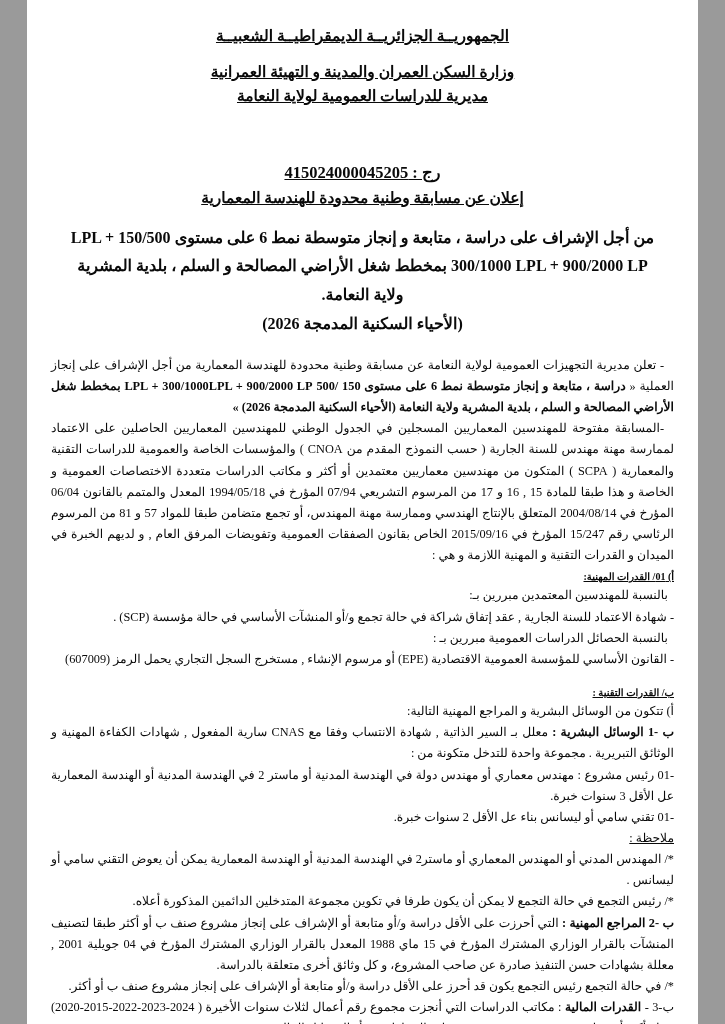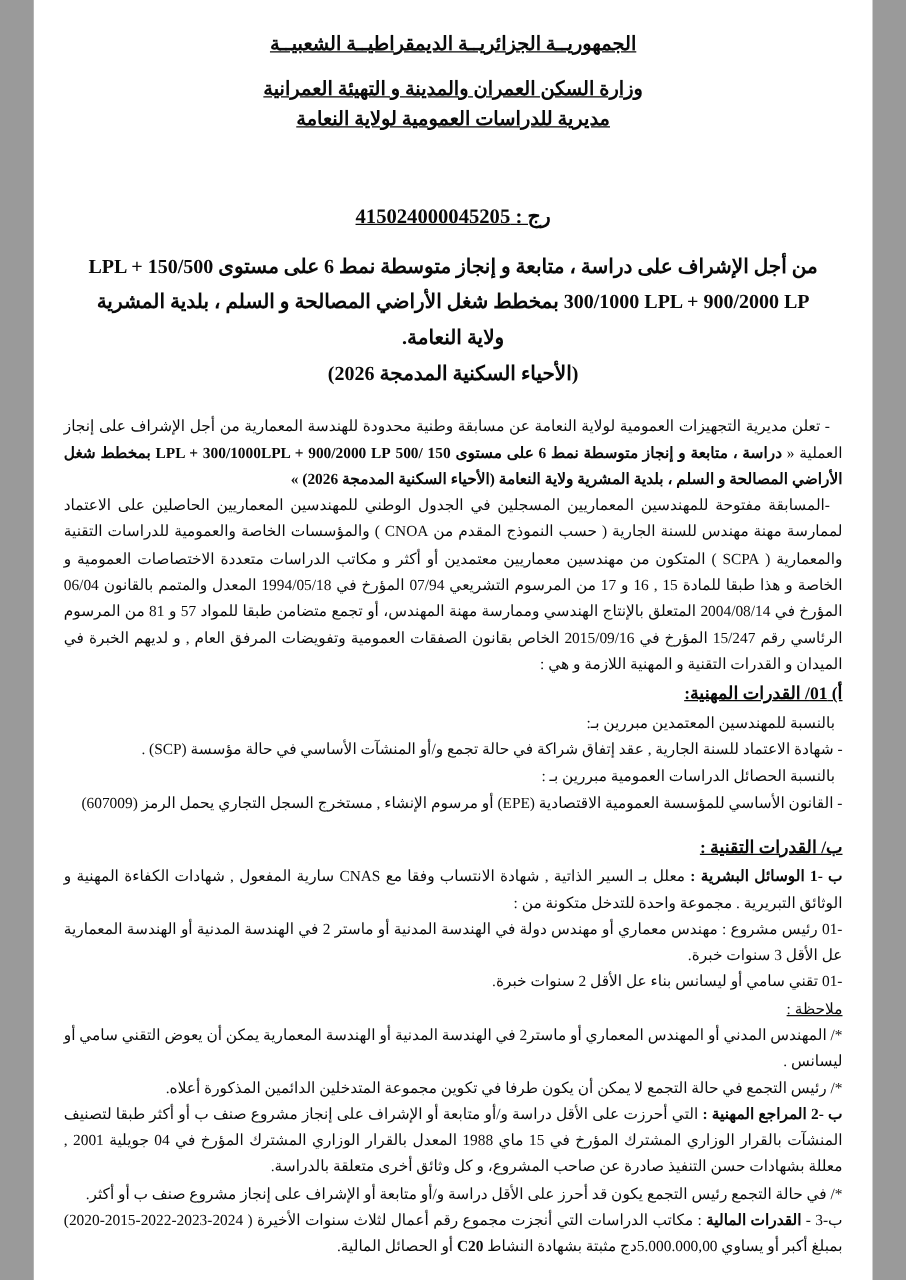--- a/index.html
+++ b/index.html
@@ -32,58 +32,60 @@
     font-size:14.5px;font-weight:bold;text-decoration:underline;
     margin-top:8px;
   }
   
   .body{ margin-top:16px; font-size:12.3px; line-height:1.72; }
   .body p{ margin:0; text-align:justify; }
   .ind{ text-indent:10px; }
   .b{ font-weight:bold; }
   .u{ text-decoration:underline; }
   .sec-h{
-    font-size:14px;font-weight:bold;text-decoration:underline;
+    font-size:10px;font-weight:bold;text-decoration:underline;
     margin:2px 0 0 0; text-align:right;
   }
   .sec-h.sp{ margin-top:14px; }
   .sub{ padding-right:6px; }
 </style>
 </head>
 <body>
 
 <div class="page" lang="ar">
 
   <div class="hdr">
     <p class="hline">الجمهوريــة الجزائريــة الديمقراطيــة الشعبيــة</p>
     <div class="gap-s"></div>
     <p class="hline">وزارة السكن العمران والمدينة و التهيئة العمرانية</p>
     <p class="hline">مديرية للدراسات العمومية لولاية النعامة</p>
     <div class="gap-s"></div>
     <p class="hline reg">رج : 415024000045205</p>
+    <p class="hline">إعلان عن مسابقة وطنية محدودة للهندسة المعمارية</p>
   </div>
 
   <div class="subject">
     <p class="subj-line">من أجل الإشراف على  دراسة ، متابعة و إنجاز متوسطة نمط 6 على مستوى  150/500  LPL + 300/1000 LPL +  900/2000 LP بمخطط شغل الأراضي المصالحة و السلم ، بلدية المشرية  ولاية النعامة.</p>
     <p class="subj-line">(الأحياء السكنية المدمجة 2026)</p>
   </div>
 
   <div class="body">
 
     <p class="ind"><span>- تعلن مديرية التجهيزات العمومية لولاية النعامة عن مسابقة وطنية محدودة للهندسة المعمارية من أجل الإشراف على إنجاز العملية « </span><span class="b">دراسة ، متابعة و إنجاز متوسطة نمط 6 على مستوى  150 /500 LPL  + 300/1000LPL + 900/2000 LP بمخطط شغل الأراضي المصالحة و السلم ، بلدية المشرية  ولاية النعامة (الأحياء السكنية المدمجة 2026) »</span></p>
 
     <p class="ind">-المسابقة مفتوحة للمهندسين المعماريين المسجلين في الجدول الوطني للمهندسين المعماريين الحاصلين على الاعتماد لممارسة مهنة مهندس للسنة الجارية ( حسب النموذج المقدم من CNOA ) والمؤسسات الخاصة والعمومية للدراسات التقنية والمعمارية ( SCPA )  المتكون من مهندسين معماريين معتمدين  أو أكثر و مكاتب الدراسات متعددة الاختصاصات العمومية و الخاصة و هذا طبقا للمادة 15 , 16 و 17 من المرسوم التشريعي 07/94 المؤرخ في 1994/05/18 المعدل والمتمم بالقانون 06/04 المؤرخ في 2004/08/14 المتعلق بالإنتاج الهندسي وممارسة مهنة المهندس، أو تجمع متضامن طبقا للمواد 57 و 81 من المرسوم الرئاسي رقم 15/247 المؤرخ في 2015/09/16 الخاص بقانون الصفقات العمومية وتفويضات المرفق العام , و لديهم الخبرة في الميدان و القدرات التقنية و المهنية اللازمة و هي :</p>
 
     <h3 class="sec-h">أ) 01/ القدرات المهنية:</h3>
     <p class="sub">بالنسبة للمهندسين المعتمدين مبررين بـ:</p>
     <p>- شهادة الاعتماد للسنة الجارية , عقد إتفاق شراكة في حالة تجمع و/أو المنشآت الأساسي في حالة مؤسسة (SCP) .</p>
     <p class="sub">بالنسبة الحصائل الدراسات العمومية مبررين بـ :</p>
     <p>- القانون الأساسي للمؤسسة العمومية الاقتصادية (EPE) أو مرسوم الإنشاء , مستخرج السجل  التجاري يحمل الرمز (607009)</p>
 
     <h3 class="sec-h sp">ب/ القدرات التقنية :</h3>
+    <p>أ) تتكون من الوسائل البشرية و المراجع المهنية التالية:</p>
     <p><span class="b">ب -1 الوسائل البشرية :</span><span> معلل بـ السير الذاتية , شهادة الانتساب وفقا مع CNAS سارية المفعول , شهادات الكفاءة المهنية و الوثائق التبريرية .  مجموعة واحدة للتدخل متكونة من :</span></p>
     <p>-01 رئيس مشروع : مهندس معماري أو مهندس دولة في الهندسة المدنية أو ماستر 2 في الهندسة المدنية أو الهندسة المعمارية عل الأقل 3 سنوات خبرة.</p>
     <p>-01 تقني سامي أو ليسانس بناء عل الأقل 2 سنوات خبرة.</p>
     <p class="u" style="text-align:right">ملاحظة :</p>
     <p>*/ المهندس المدني  أو المهندس المعماري أو ماستر2 في الهندسة المدنية أو الهندسة المعمارية يمكن أن يعوض التقني سامي أو ليسانس .</p>
     <p>*/ رئيس التجمع في حالة التجمع لا يمكن أن يكون طرفا في تكوين مجموعة المتدخلين الدائمين المذكورة أعلاه.</p>
     <p><span class="b">ب -2 المراجع المهنية  :</span><span> التي أحرزت على الأقل  دراسة و/أو متابعة أو الإشراف على إنجاز مشروع صنف ب أو أكثر طبقا لتصنيف المنشآت بالقرار الوزاري المشترك المؤرخ في 15 ماي 1988 المعدل بالقرار الوزاري المشترك المؤرخ في 04 جويلية 2001 , معللة بشهادات حسن التنفيذ صادرة عن صاحب المشروع، و كل وثائق أخرى متعلقة بالدراسة.</span></p>
     <p>*/ في حالة التجمع رئيس التجمع يكون قد أحرز على الأقل دراسة و/أو متابعة أو الإشراف على إنجاز مشروع صنف ب أو أكثر.</p>
     <p><span>ب-3 - </span><span class="b">القدرات المالية</span><span> : مكاتب الدراسات التي أنجزت مجموع رقم أعمال لثلاث سنوات الأخيرة ( 2024-2023-2022-2015-2020) بمبلغ أكبر أو يساوي 5.000.000,00دج مثبتة بشهادة النشاط  </span><span class="b">C20</span><span>  أو الحصائل المالية.</span></p>
 

